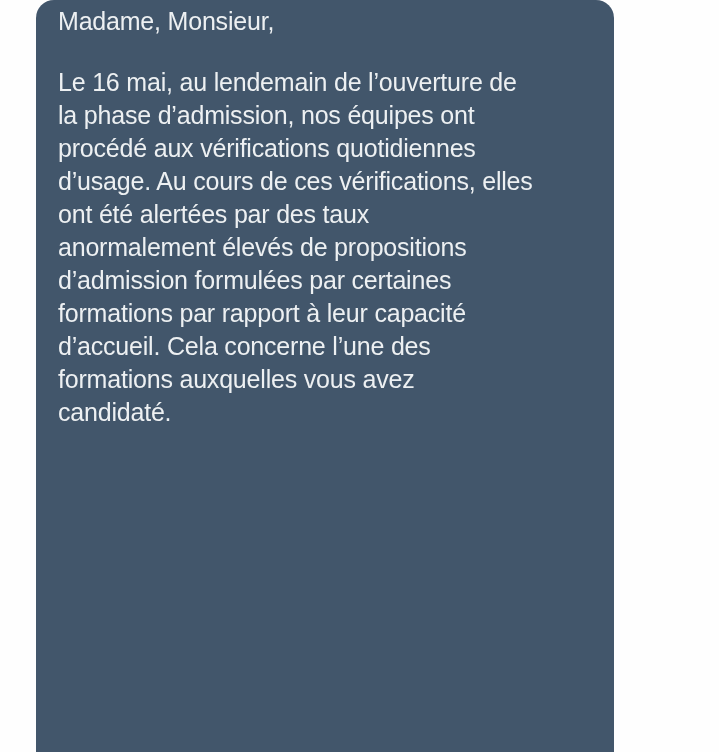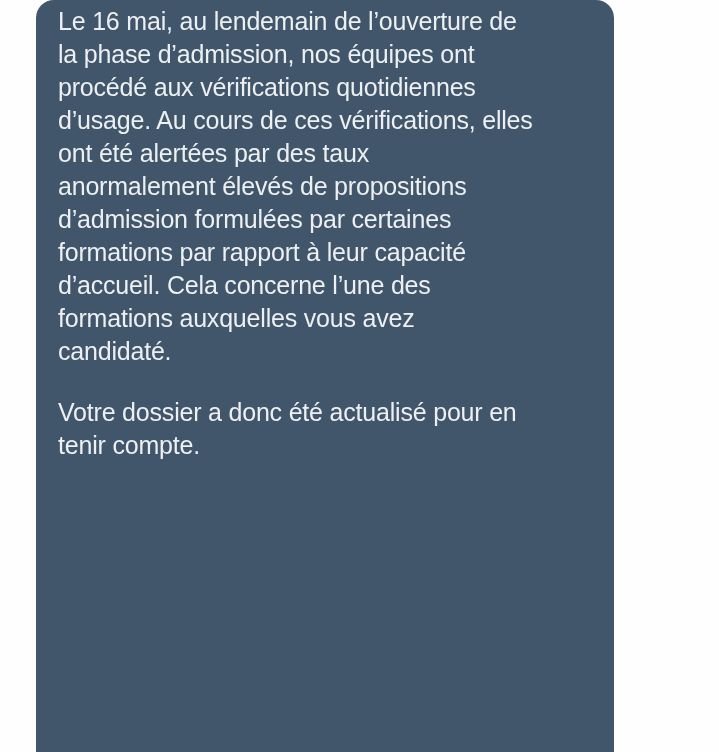--- a/index.html
+++ b/index.html
@@ -40,26 +40,25 @@
     white-space: pre;
   }
   .bubble p + p {
     margin-top: 28px;
   }
 </style>
 </head>
 <body>
 
 <div class="bubble">
+  <p>Madame, Monsieur,</p>
   <p>Le 16 mai, au lendemain de l’ouverture de
 la phase d’admission, nos équipes ont
 procédé aux vérifications quotidiennes
 d’usage. Au cours de ces vérifications, elles
 ont été alertées par des taux
 anormalement élevés de propositions
 d’admission formulées par certaines
 formations par rapport à leur capacité
 d’accueil. Cela concerne l’une des
 formations auxquelles vous avez
 candidaté.</p>
-  <p>Votre dossier a donc été actualisé pour en
-tenir compte.</p>
 </div>
 
 </body></html>

